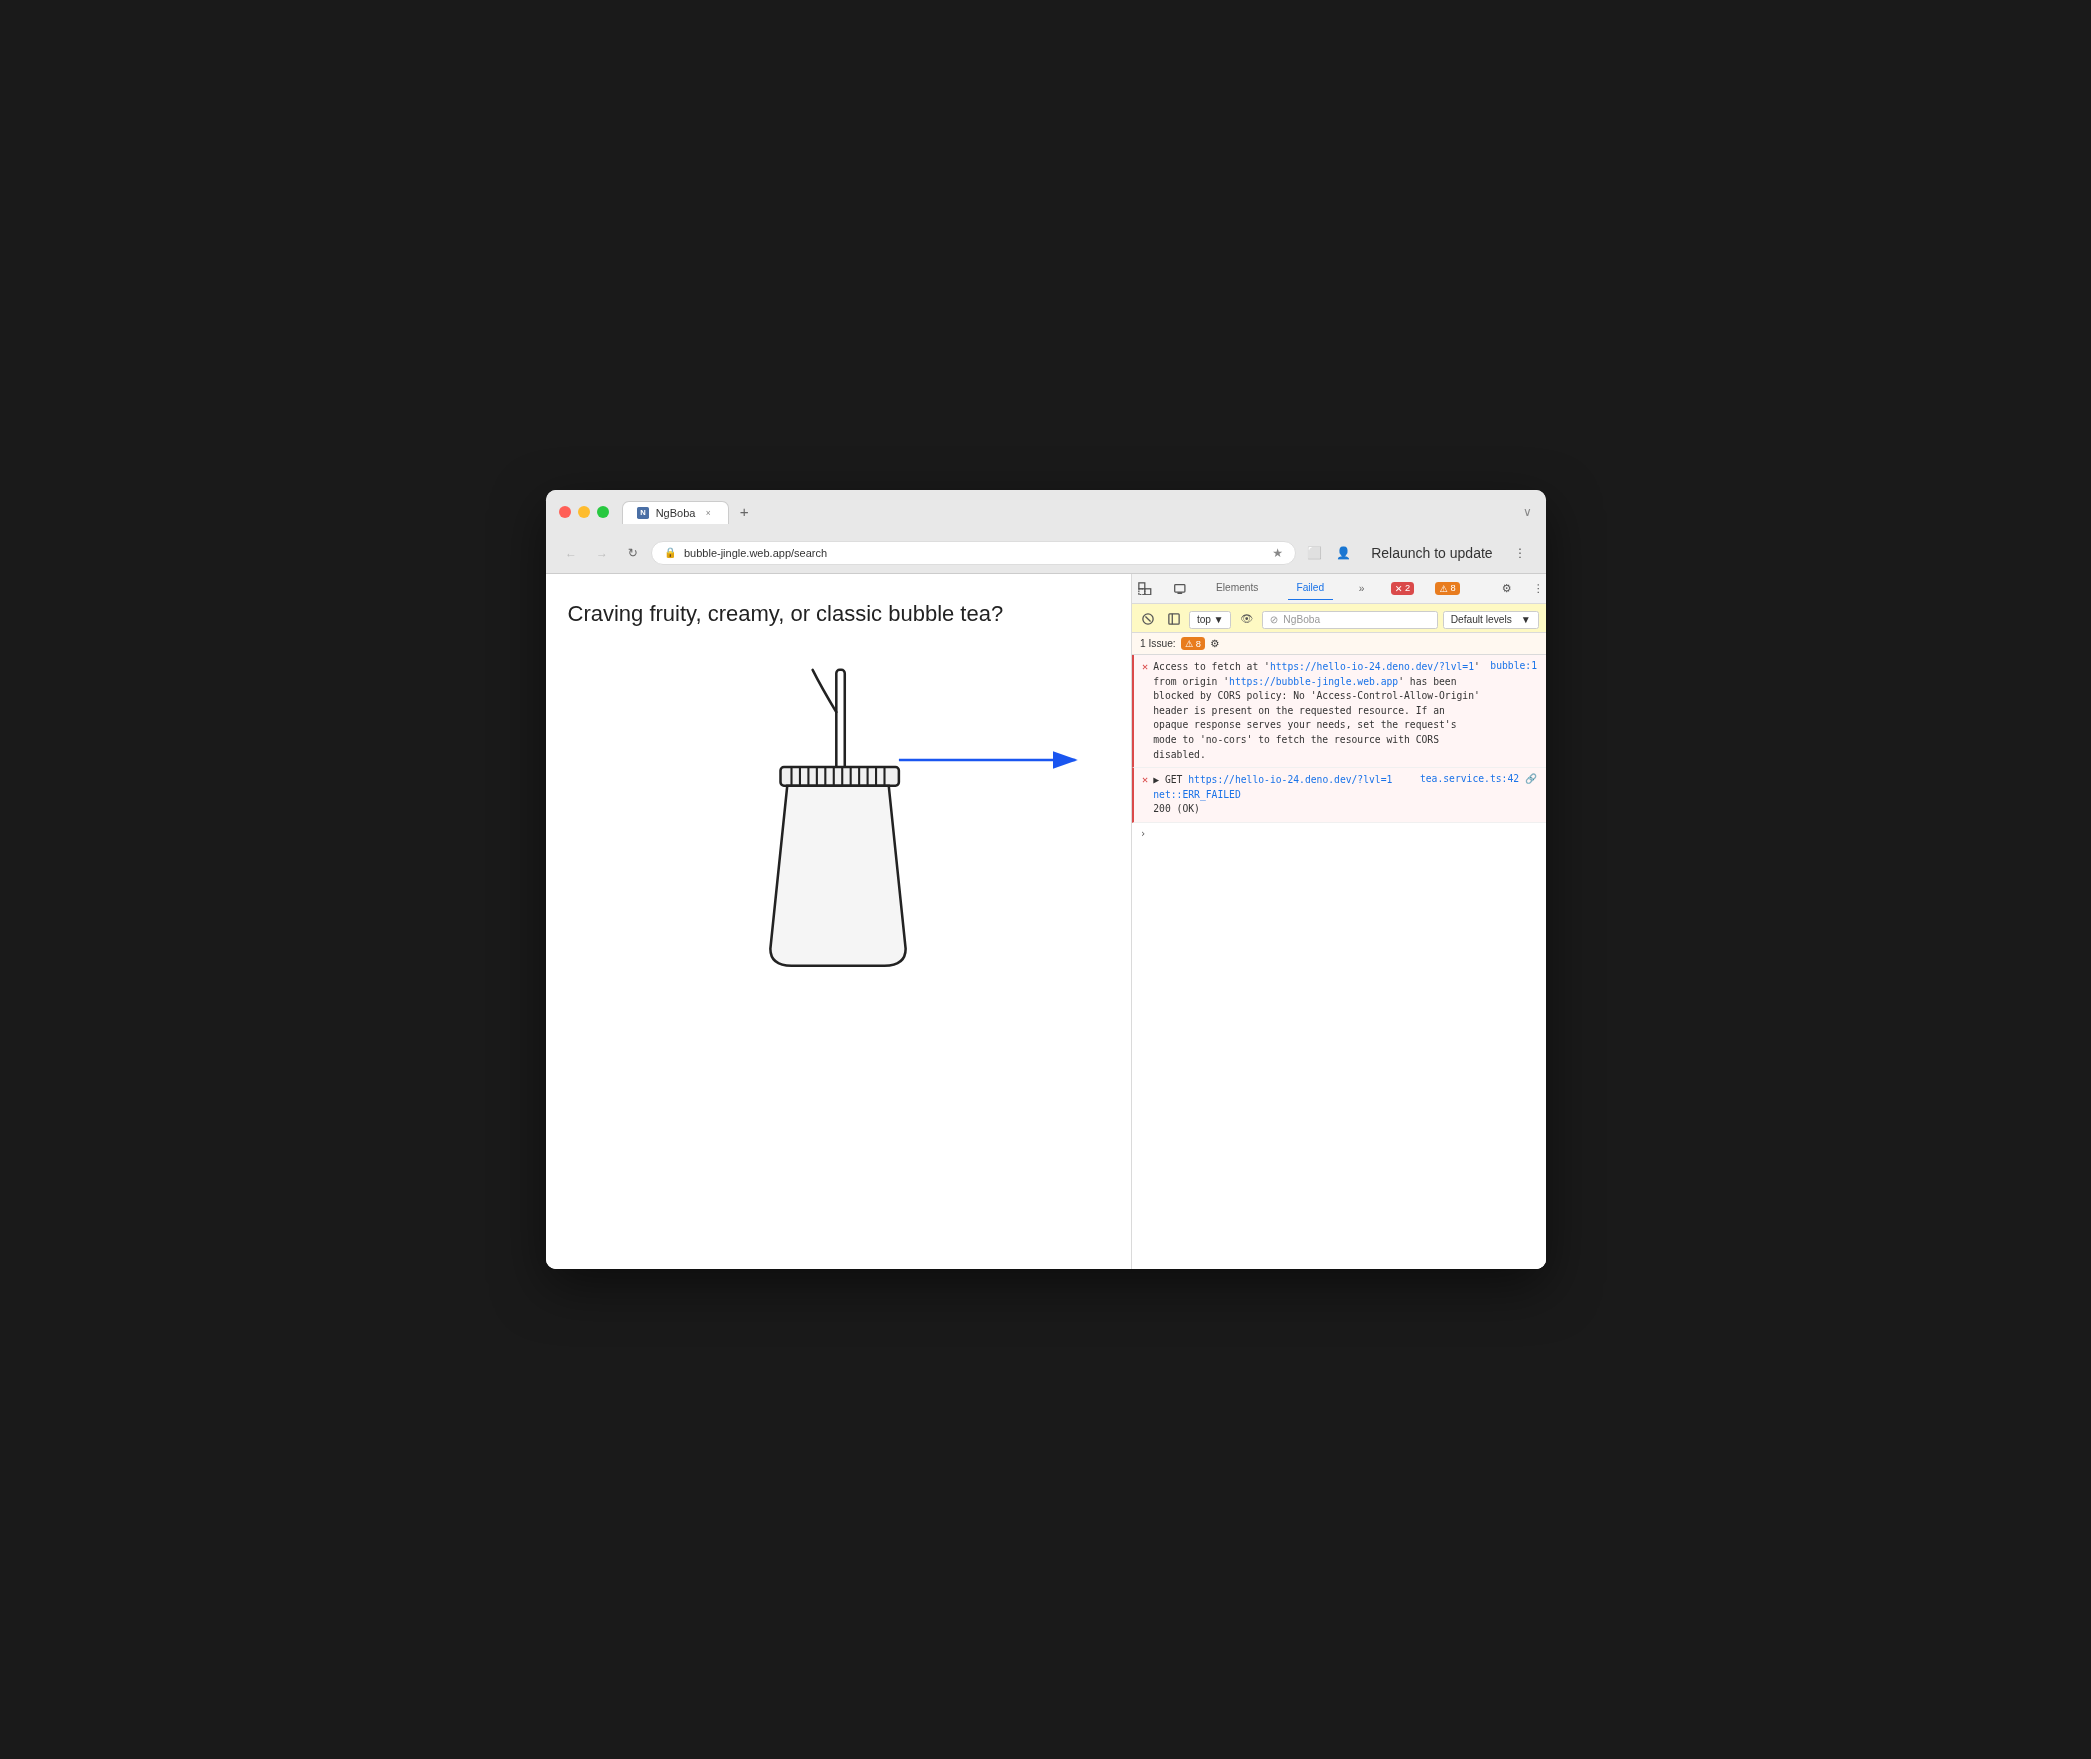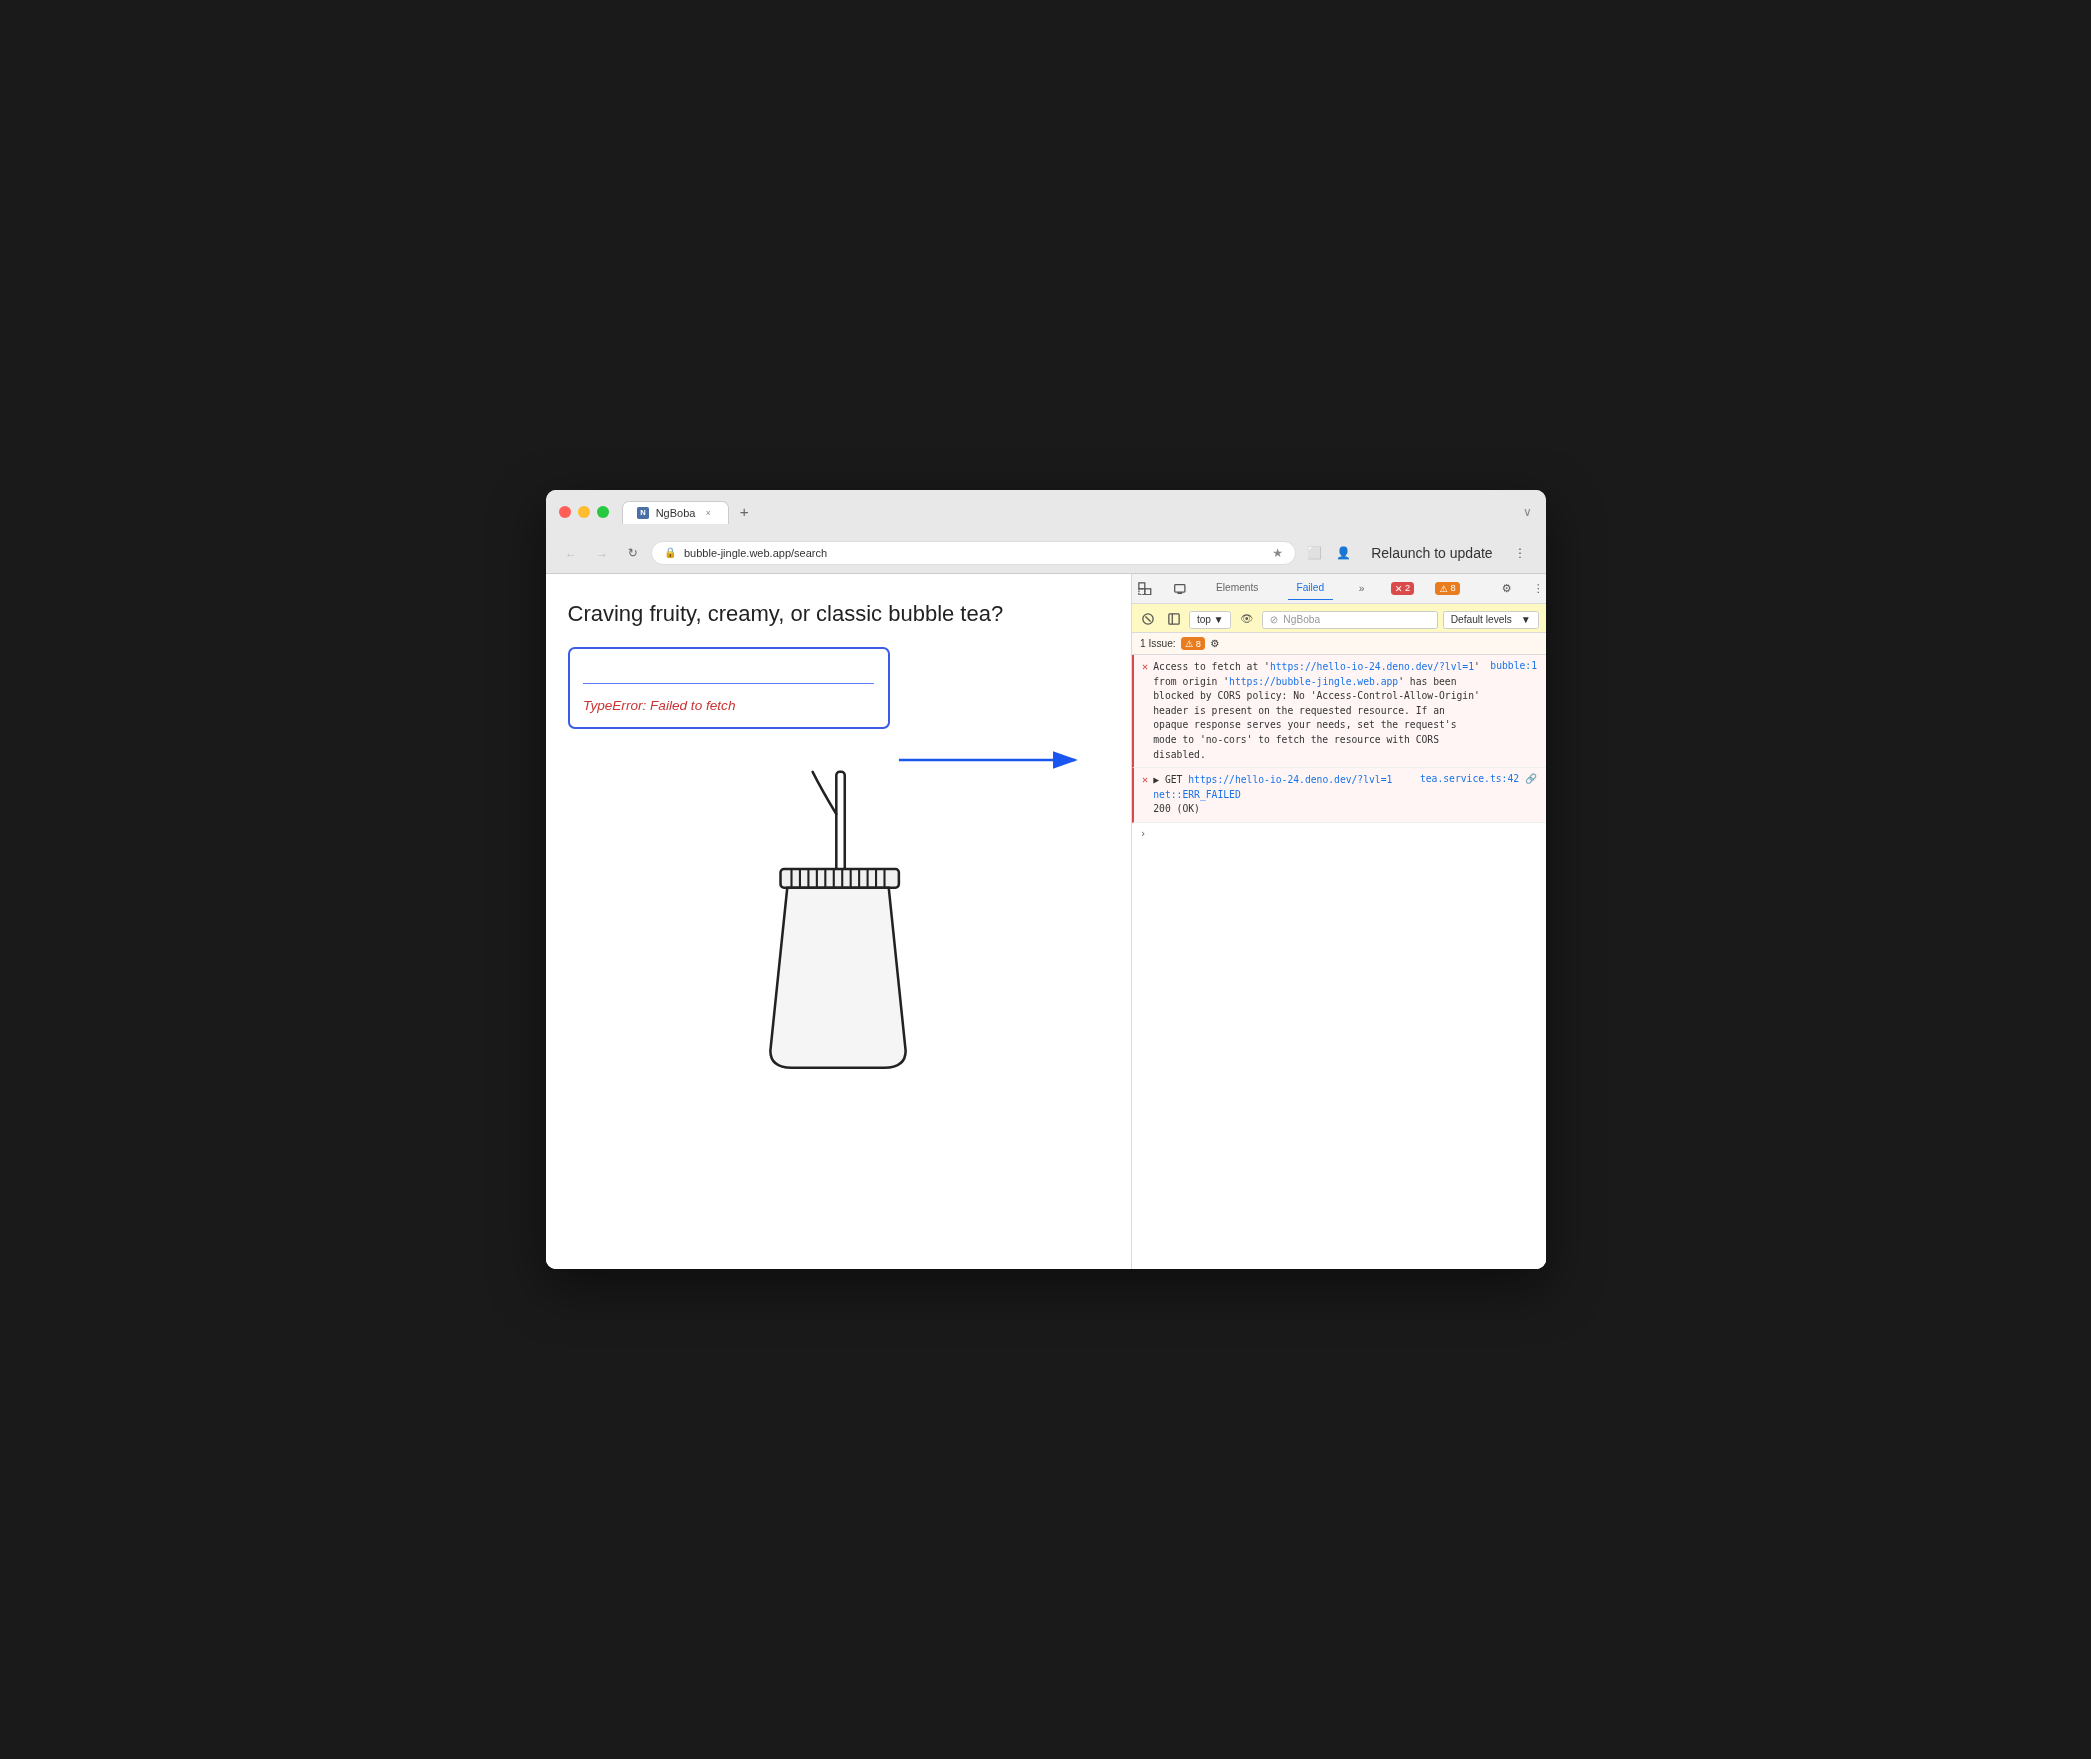--- a/index.html
+++ b/index.html
@@ -444,24 +444,20 @@
       <button class="relaunch-btn">Relaunch to update</button>
       <div class="icon-btn">⋮</div>
     </div>
   </div>
 
   <div class="main-area">
 
     <div class="page-content">
       <div class="page-title">Craving fruity, creamy, or classic bubble tea?</div>
 
-      <div class="search-box-wrapper">
-        <input class="search-input-line" type="text" value="" style="">
-        <div class="error-text">TypeError: Failed to fetch</div>
-      </div>
 
       <svg style="position:absolute; top:165px; left:352px; width:195px; height:42px; overflow:visible; pointer-events:none;" viewBox="0 0 230 50" width="195" height="42">
         <defs>
           <marker id="arrowhead" markerWidth="10" markerHeight="7" refX="9" refY="3.5" orient="auto">
             <polygon points="0 0, 10 3.5, 0 7" fill="#1a56f0"></polygon>
           </marker>
         </defs>
         <line x1="0" y1="25" x2="210" y2="25" stroke="#1a56f0" stroke-width="3" marker-end="url(#arrowhead)"></line>
       </svg>
 

